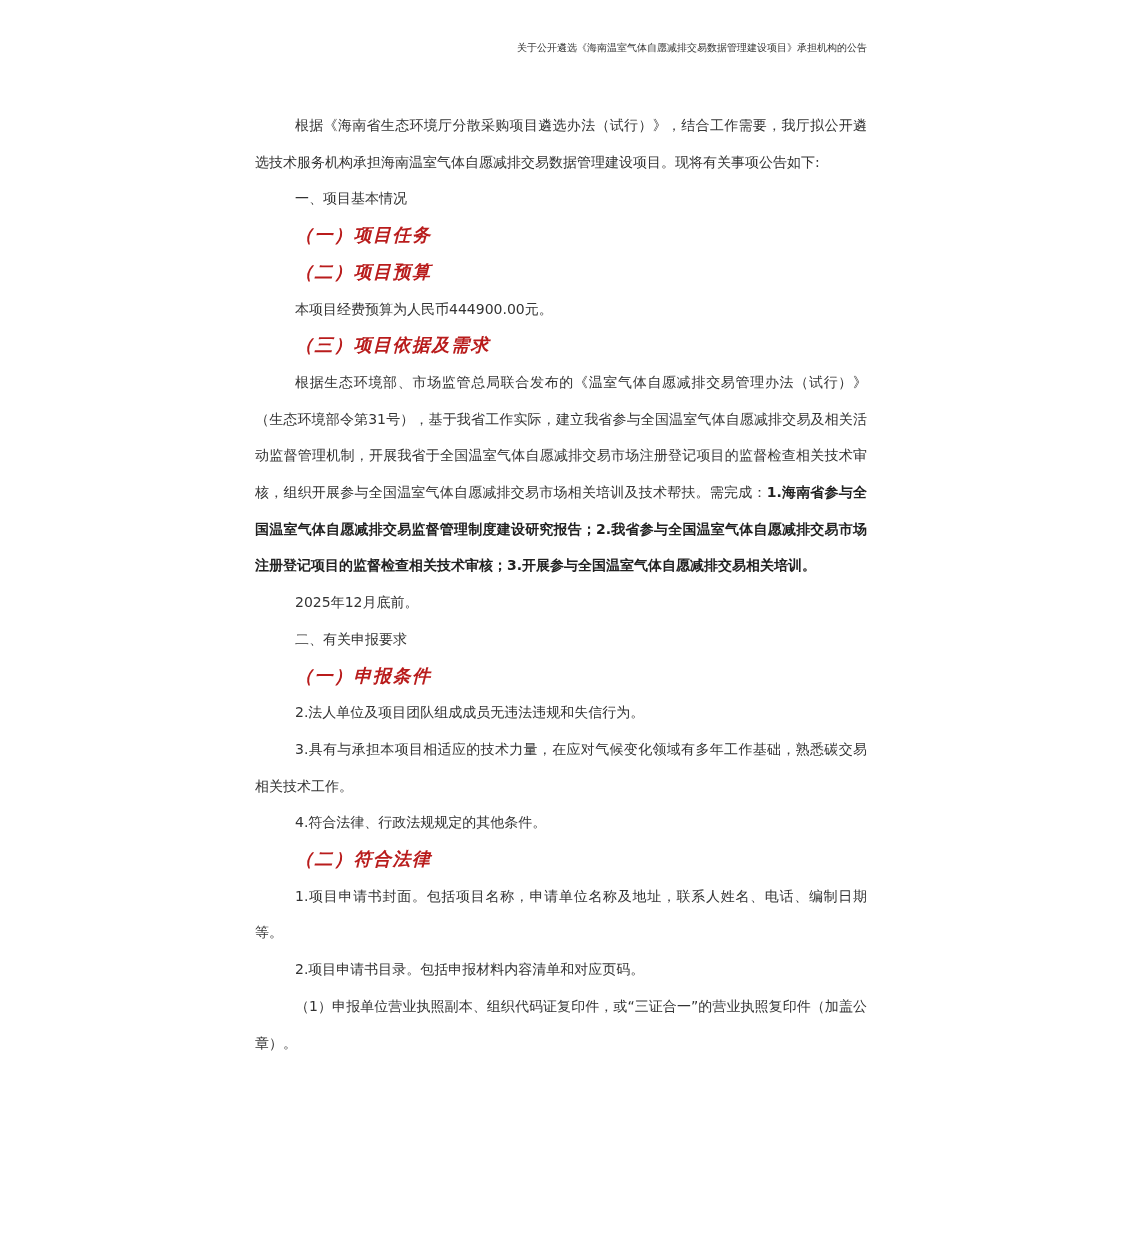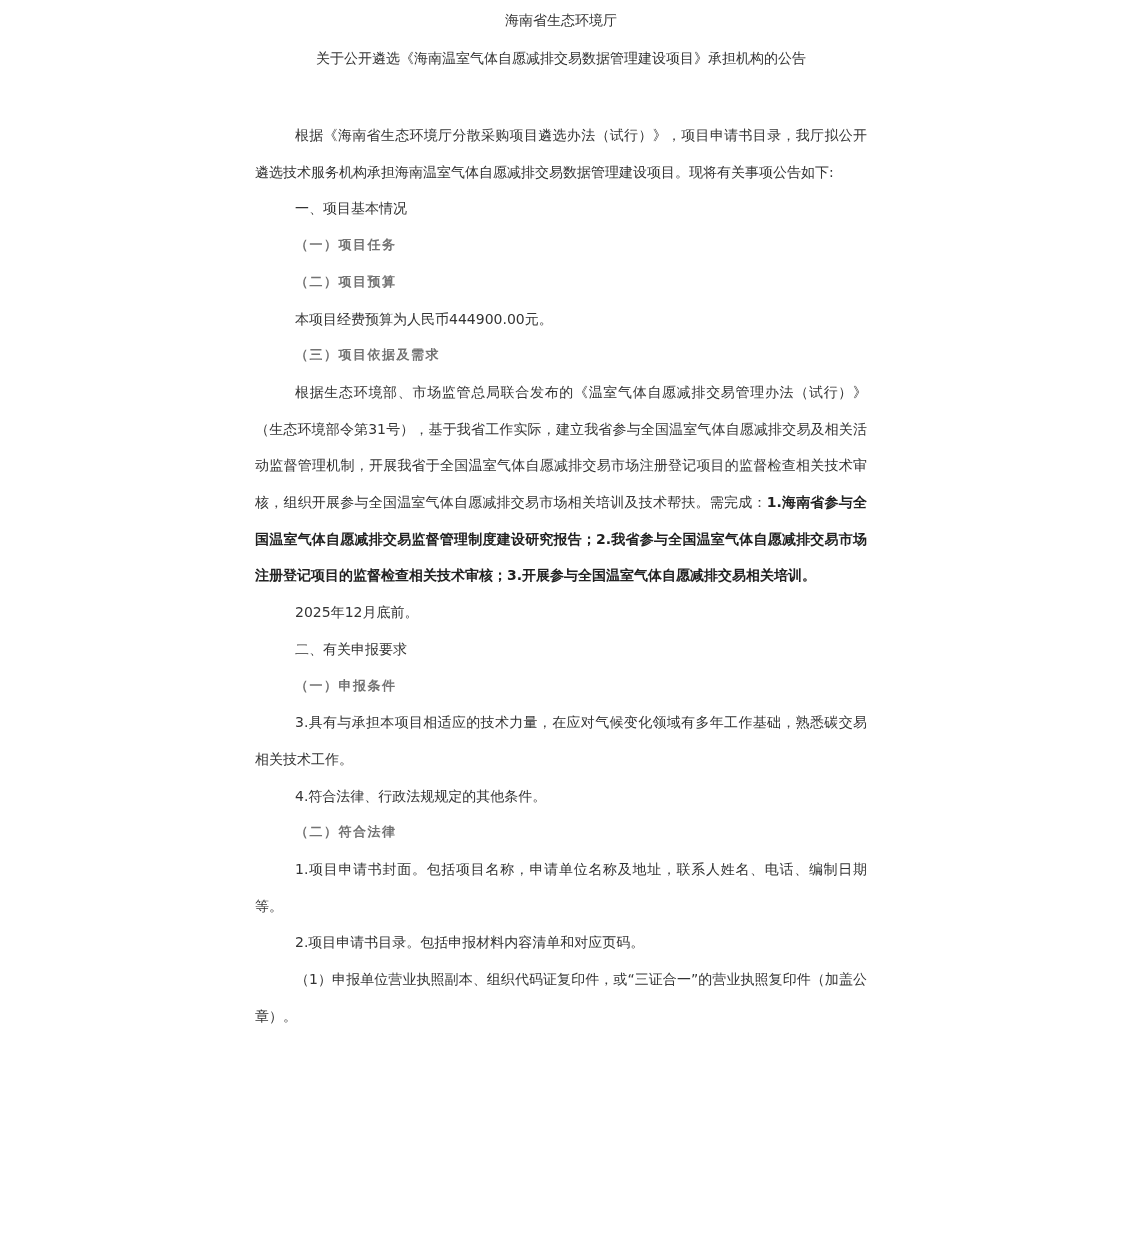--- a/index.html
+++ b/index.html
@@ -23,70 +23,71 @@
     .org-title {
       text-align: center;
       font-size: 14px;
       line-height: 22px;
       height: 22px;
       margin: 0;
       color: #333333;
       font-weight: normal;
     }
     .doc-title {
-      text-align: center;
-      font-size: 14px;
+      text-align: right;
+      font-size: 10px;
       line-height: 22px;
-      margin: 16px 0 0 0;
+      margin: 28px 0 0 0;
       color: #333333;
       font-weight: normal;
       white-space: nowrap;
     }
     .content {
       margin-top: 48px;
     }
     .p {
       font-size: 14px;
       line-height: 36.7px;
       margin: 0;
       text-align: justify;
       text-align-last: left;
       color: #333333;
     }
     .indent { text-indent: 40px; }
     .sub {
       font-family: "DejaVu Serif", "Liberation Serif", serif;
       font-weight: bold;
-      font-size: 13px;
+      font-size: 18px;
       letter-spacing: 1.5px;
-      color: #737373;
+      color: #b91c1c;
       padding-left: 40px;
+      font-style: italic;
     }
     .strong { font-weight: bold; color: #222222; }
   </style>
 </head>
 <body>
 
 <div class="page">
-  <h1 class="org-title">海南省生态环境厅</h1>
   <h2 class="doc-title">关于公开遴选《海南温室气体自愿减排交易数据管理建设项目》承担机构的公告</h2>
 
   <div class="content">
-    <p class="p indent">根据《海南省生态环境厅分散采购项目遴选办法（试行）》，项目申请书目录，我厅拟公开遴选技术服务机构承担海南温室气体自愿减排交易数据管理建设项目。现将有关事项公告如下:</p>
+    <p class="p indent">根据《海南省生态环境厅分散采购项目遴选办法（试行）》，结合工作需要，我厅拟公开遴选技术服务机构承担海南温室气体自愿减排交易数据管理建设项目。现将有关事项公告如下:</p>
 
     <p class="p indent">一、项目基本情况</p>
     <p class="p sub">（一）项目任务</p>
     <p class="p sub">（二）项目预算</p>
     <p class="p indent">本项目经费预算为人民币444900.00元。</p>
     <p class="p sub">（三）项目依据及需求</p>
     <p class="p indent"><span>根据生态环境部、市场监管总局联合发布的《温室气体自愿减排交易管理办法（试行）》（生态环境部令第31号），基于我省工作实际，建立我省参与全国温室气体自愿减排交易及相关活动监督管理机制，开展我省于全国温室气体自愿减排交易市场注册登记项目的监督检查相关技术审核，组织开展参与全国温室气体自愿减排交易市场相关培训及技术帮扶。需完成：</span><span class="strong">1.海南省参与全国温室气体自愿减排交易监督管理制度建设研究报告；2.我省参与全国温室气体自愿减排交易市场注册登记项目的监督检查相关技术审核；3.开展参与全国温室气体自愿减排交易相关培训。</span></p>
     <p class="p indent">2025年12月底前。</p>
 
     <p class="p indent">二、有关申报要求</p>
     <p class="p sub">（一）申报条件</p>
+    <p class="p indent">2.法人单位及项目团队组成成员无违法违规和失信行为。</p>
     <p class="p indent">3.具有与承担本项目相适应的技术力量，在应对气候变化领域有多年工作基础，熟悉碳交易相关技术工作。</p>
     <p class="p indent">4.符合法律、行政法规规定的其他条件。</p>
     <p class="p sub">（二）符合法律</p>
     <p class="p indent">1.项目申请书封面。包括项目名称，申请单位名称及地址，联系人姓名、电话、编制日期等。</p>
     <p class="p indent">2.项目申请书目录。包括申报材料内容清单和对应页码。</p>
     <p class="p indent">（1）申报单位营业执照副本、组织代码证复印件，或“三证合一”的营业执照复印件（加盖公章）。</p>
   </div>
 </div>
 
 </body></html>

